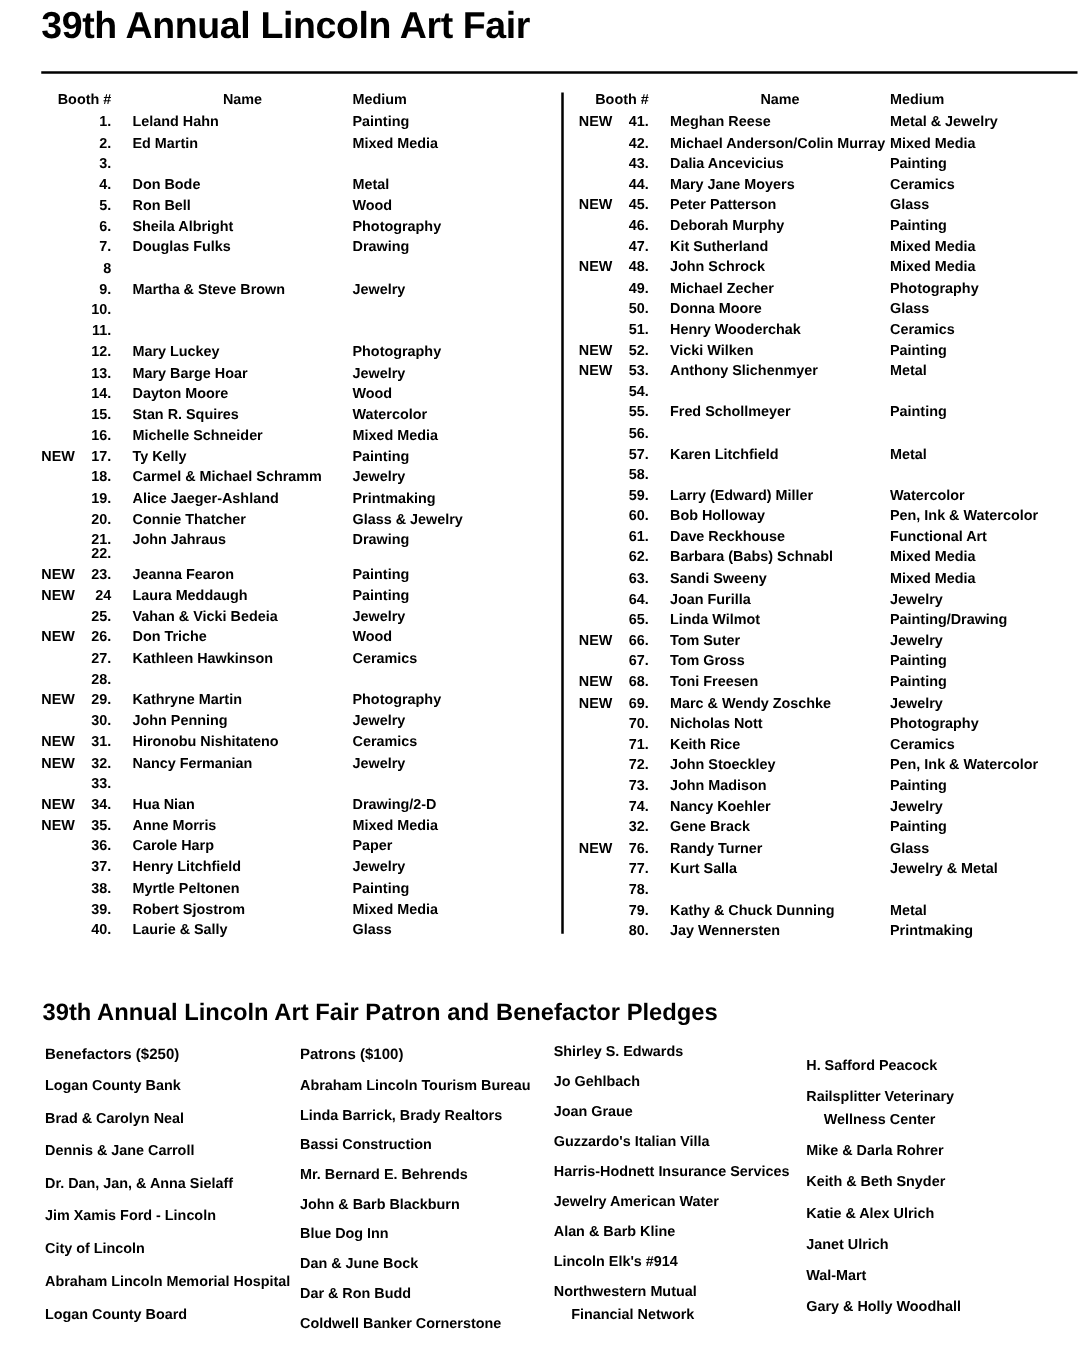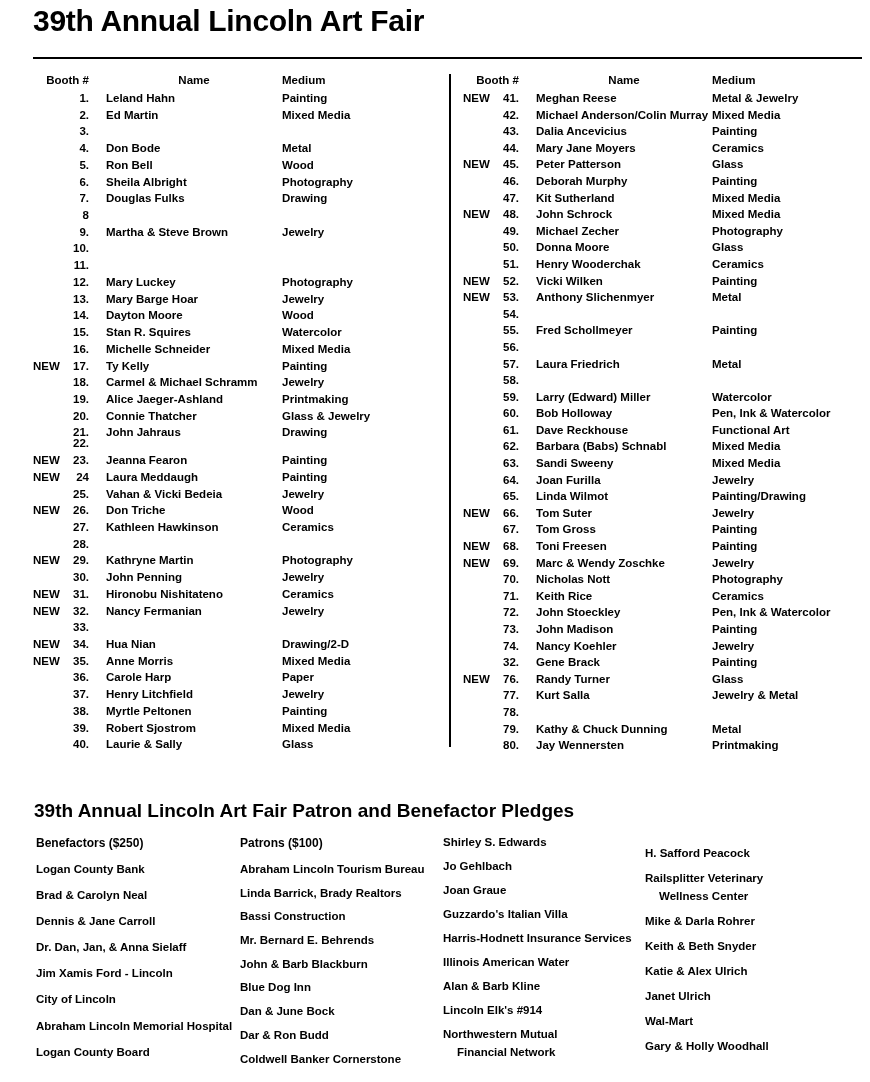--- a/index.html
+++ b/index.html
@@ -407,21 +407,21 @@
         </div>
         <div class="brow">
           <span class="c-new"></span>
           <span class="c-num">56.</span>
           <span class="c-name"></span>
           <span class="c-medium"></span>
         </div>
         <div class="brow">
           <span class="c-new"></span>
           <span class="c-num">57.</span>
-          <span class="c-name">Laura Friedrich</span>
+          <span class="c-name">Karen Litchfield</span>
           <span class="c-medium">Metal</span>
         </div>
         <div class="brow">
           <span class="c-new"></span>
           <span class="c-num">58.</span>
           <span class="c-name"></span>
           <span class="c-medium"></span>
         </div>
         <div class="brow">
           <span class="c-new"></span>
@@ -634,21 +634,21 @@
         <div class="pitem">
           <div class="line1">Joan Graue</div>
         </div>
         <div class="pitem">
           <div class="line1">Guzzardo's Italian Villa</div>
         </div>
         <div class="pitem">
           <div class="line1">Harris-Hodnett Insurance Services</div>
         </div>
         <div class="pitem">
-          <div class="line1">Illinois American Water</div>
+          <div class="line1">Jewelry American Water</div>
         </div>
         <div class="pitem">
           <div class="line1">Alan &amp; Barb Kline</div>
         </div>
         <div class="pitem">
           <div class="line1">Lincoln Elk's #914</div>
         </div>
         <div class="pitem">
           <div class="line1">Northwestern Mutual</div>
           <div class="line2">Financial Network</div>

